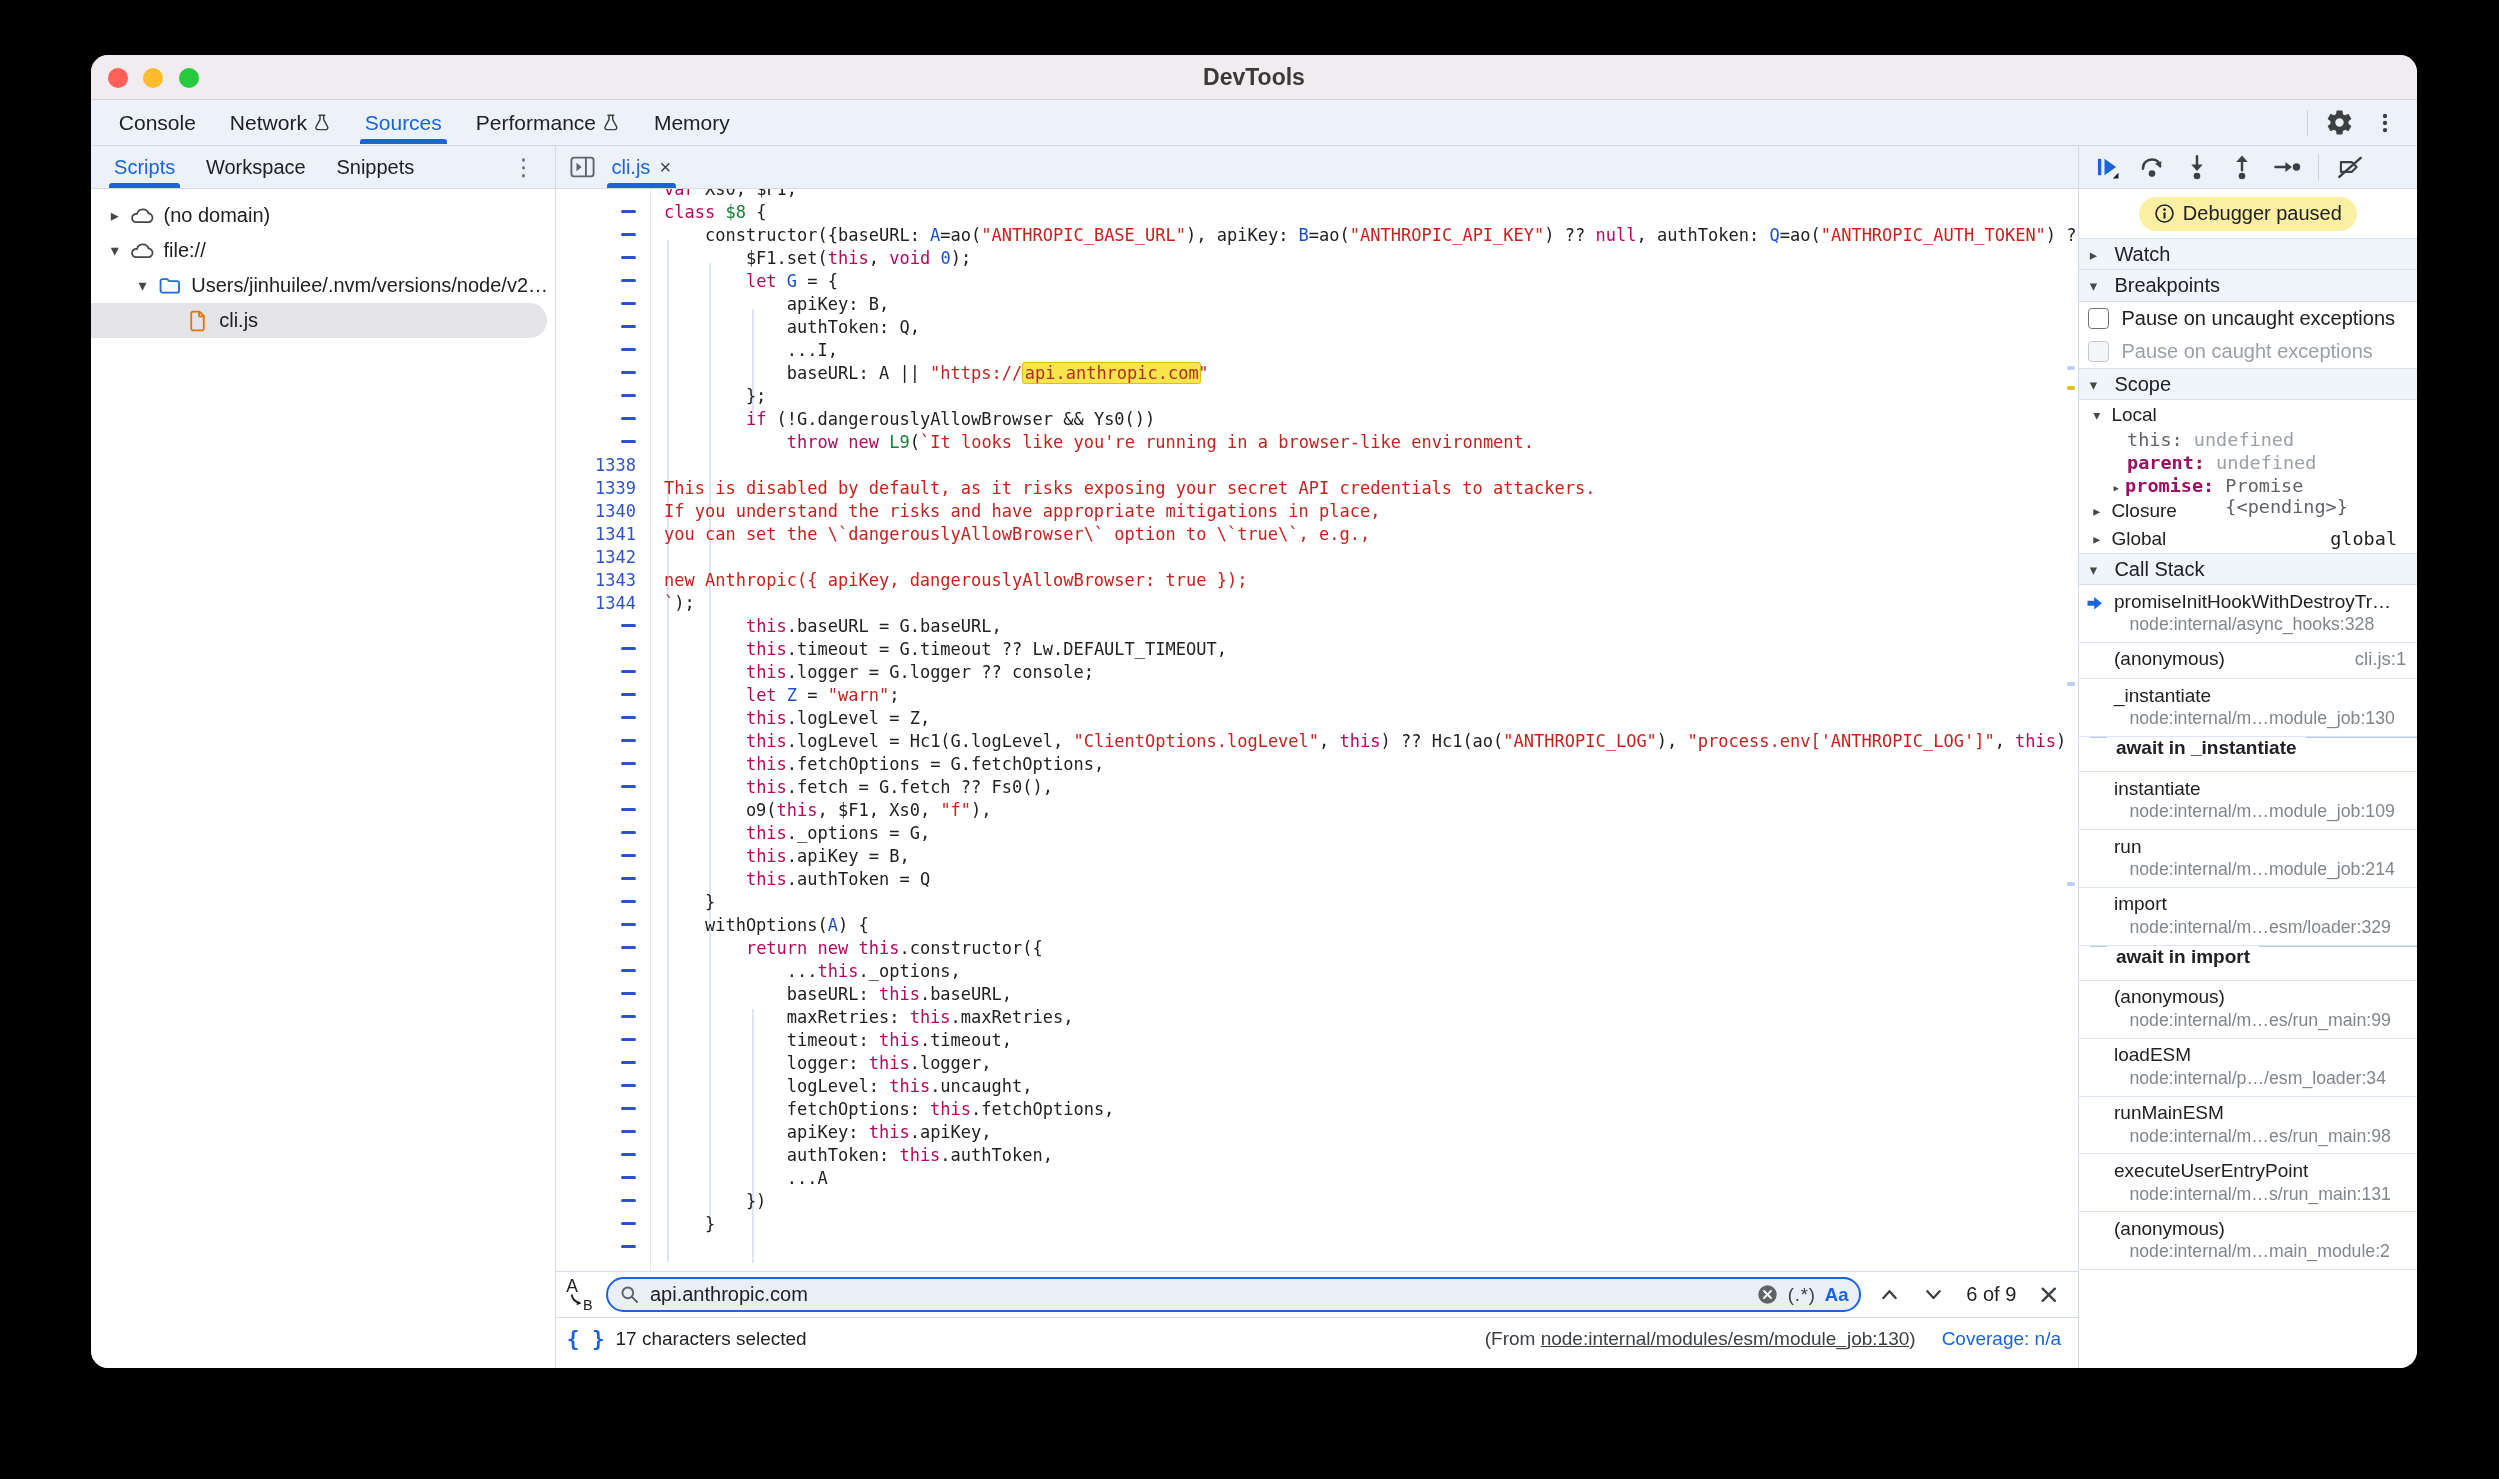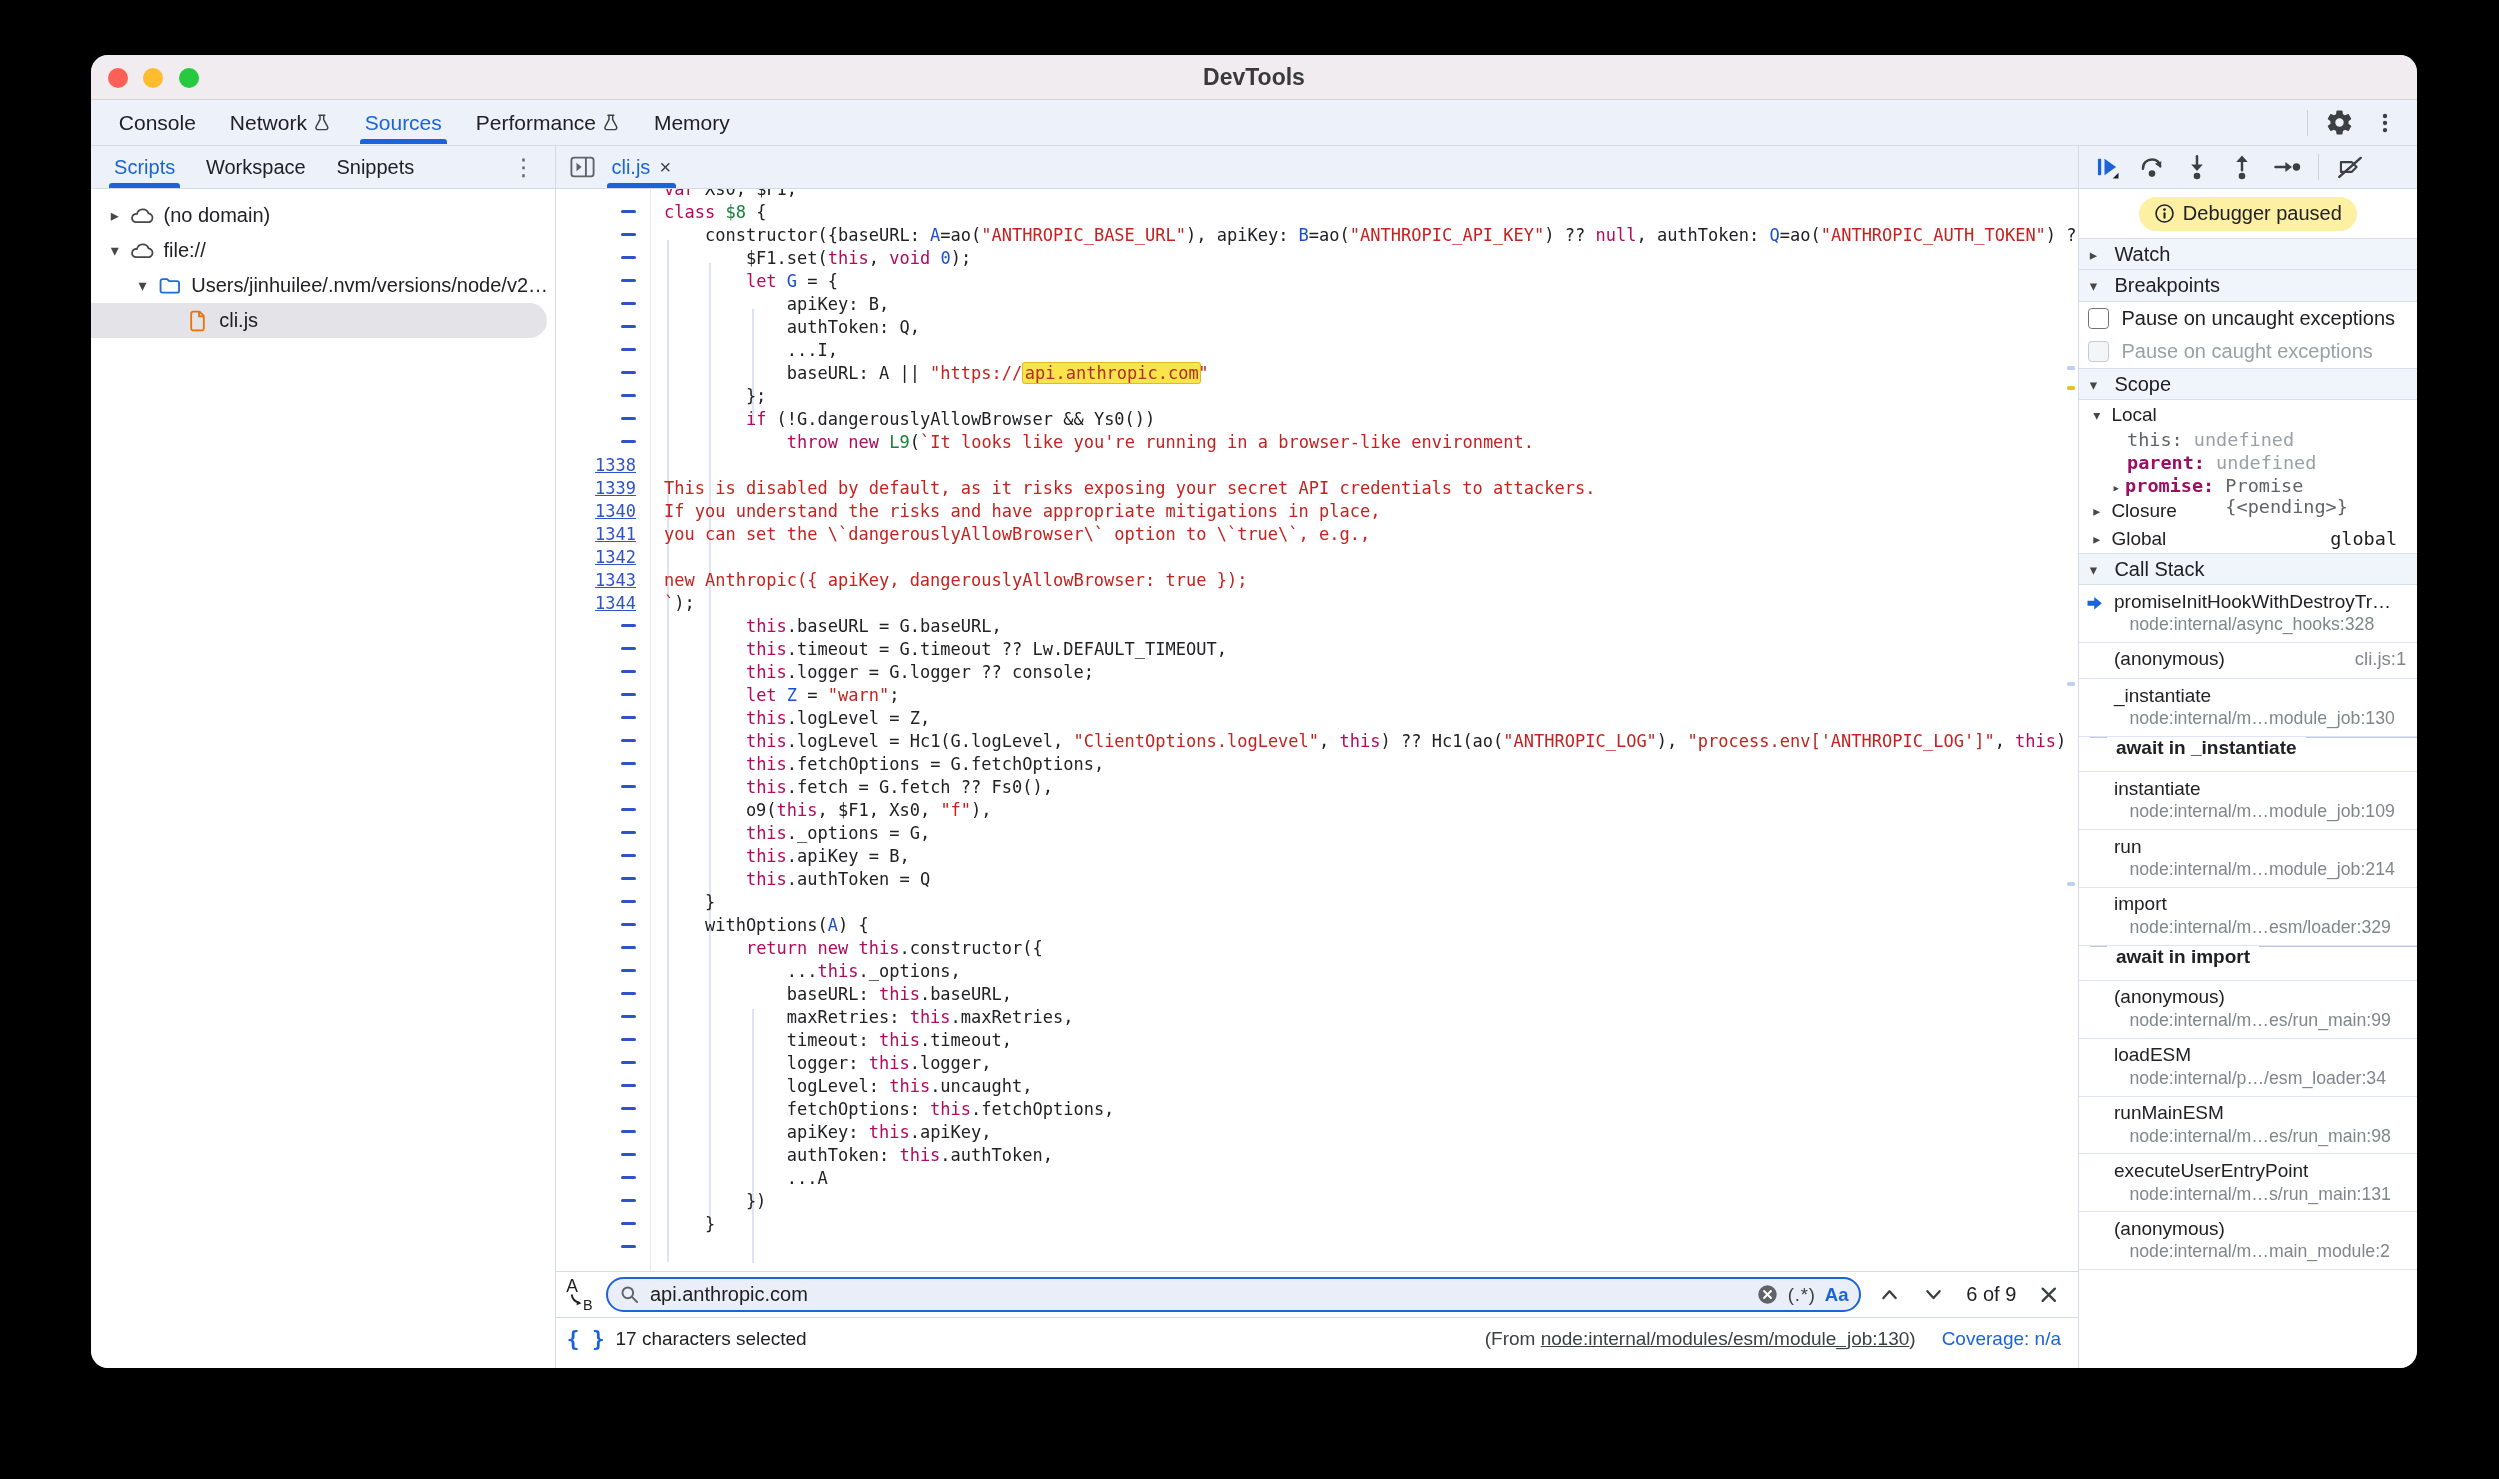--- a/index.html
+++ b/index.html
@@ -46,21 +46,21 @@
   .edtabs { height:43px; background:#edf2fa; border-bottom:0.8px solid #d5dbe5; display:flex; align-items:center; flex:none; padding:0 7.7px; }
   .edtab { display:flex; align-items:center; gap:7.7px; height:100%; padding:0 10.8px; position:relative; }
   .edtab .edlabel { font-size:20px; color:#1a63d9; }
   .edtab::after { content:""; position:absolute; left:6.2px; right:6.2px; bottom:0; height:4.6px; border-radius:3.1px 3.1px 0 0; background:#1a63d9; }
   .edtab .close { font-size:20px; color:#3c4043; margin-left:1.5px; }
   .edtabs-right { margin-left:auto; }
 
   .codearea { flex:1; position:relative; overflow:hidden; background:#fff; }
   .codescroll { position:absolute; left:0; right:0; top:-10.8px; font-family:"DejaVu Sans Mono", monospace; font-size:17px; line-height:23px; }
   .gutter { position:absolute; left:0; top:0; width:94px; text-align:right; color:#2f52c9; }
-  .gline { height:23px; padding-right:14px; white-space:pre;text-decoration:underline; }
+  .gline { height:23px; padding-right:14px; white-space:pre; }
   .gdash { display:inline-block; width:15.4px; height:3.1px; border-radius:1.5px; background:#2f52c9; vertical-align:middle; margin-bottom:3.1px; }
   .lines { margin-left:94px; padding-left:14px; }
   .cline { height:23px; white-space:pre; }
   .tok-p { color:#202124; } .tok-k { color:#b3085c; } .tok-s { color:#c5221f; } .tok-r { color:#c5221f; }
   .tok-d { color:#1b4dd1; } .tok-t { color:#188038; }
   .tok-h { color:#b02f22; background:#f9e44b; border:1.5px solid #dcbb25; border-radius:3.1px; padding:0 1.5px; margin:0 -3.1px 0 0; }
   .iguide { position:absolute; width:1.5px; background:#dde4f3; }
   .gutterborder { position:absolute; left:94px; top:0; bottom:0; width:0.8px; background:#e4e9f2; }
   .scrollmark { position:absolute; right:3.1px; width:7.7px; height:3.8px; border-radius:1.5px; background:#bcd0f5; }
   .scrollmark.cur { background:#e4c22e; }

